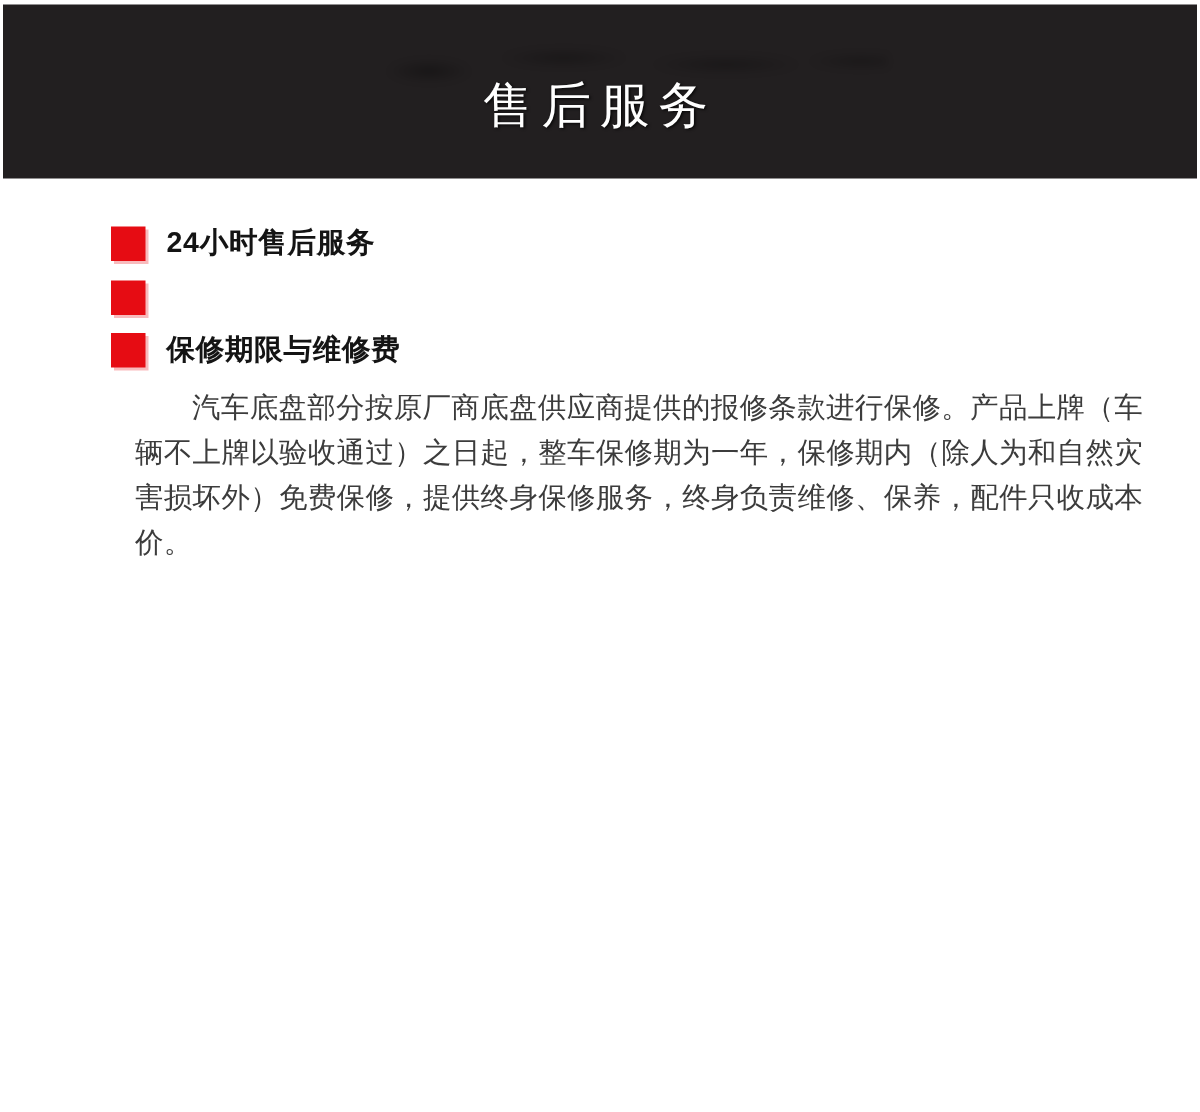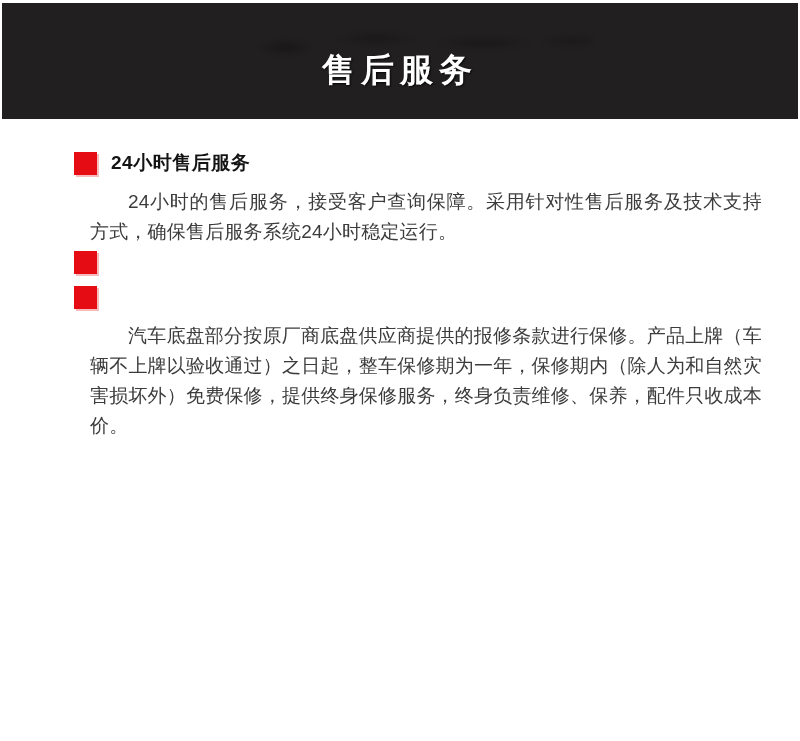--- a/index.html
+++ b/index.html
@@ -35,34 +35,34 @@
       radial-gradient(ellipse 60px 10px at 40% 40%, rgba(0,0,0,0.45), transparent 70%),
       radial-gradient(ellipse 70px 10px at 70% 50%, rgba(0,0,0,0.45), transparent 70%),
       radial-gradient(ellipse 50px 9px at 95% 45%, rgba(0,0,0,0.4), transparent 70%);
     filter: blur(2px);
     opacity: 0.5;
     pointer-events: none;
   }
   .header-title {
     color: var(--header-text, #ffffff);
     font-size: 33px;
-    font-weight: bold;
+    font-weight: normal;
     letter-spacing: 6px;
     margin-bottom: 26px;
     text-shadow: 1px 1px 2px rgba(0,0,0,0.8);
     white-space: nowrap;
   }
   
   .content {
     padding: 28px 38px 0 58px;
   }
   .section { margin: 0; }
   .section-heading-row {
     display: flex;
-    align-items: flex-end;
+    align-items: flex-start;
     margin: 4px 0 12px 0;
     padding-left: 16px;
   }
   .bullet {
     width: 23px;
     height: 23px;
     background: var(--accent-red, #e60c13);
     box-shadow: 2px 2px 0 rgba(230, 12, 19, 0.28);
     flex: 0 0 auto;
     margin-right: 14px;
@@ -92,32 +92,32 @@
   <div class="header-title">售后服务</div>
 </div>
 
 <div class="content">
 
   <div class="section">
     <div class="section-heading-row">
       <span class="bullet"></span>
       <span class="section-heading">24小时售后服务</span>
     </div>
-    <p>24小时的售后服务，接受客户查询保障。采用针对性售后服务及技术支持方式，确保售后服务系统24小时稳定运行。</p>
   </div>
 
   <div class="section">
   </div>
 
   <div class="section">
     <div class="section-heading-row">
       <span class="bullet"></span>
     </div>
   </div>
 
   <div class="section">
     <div class="section-heading-row">
       <span class="bullet"></span>
+      <span class="section-heading">保修期限与维修费</span>
     </div>
     <p>汽车底盘部分按原厂商底盘供应商提供的报修条款进行保修。产品上牌（车辆不上牌以验收通过）之日起，整车保修期为一年，保修期内（除人为和自然灾害损坏外）免费保修，提供终身保修服务，终身负责维修、保养，配件只收成本价。</p>
   </div>
 
 </div>
 
 </body></html>

